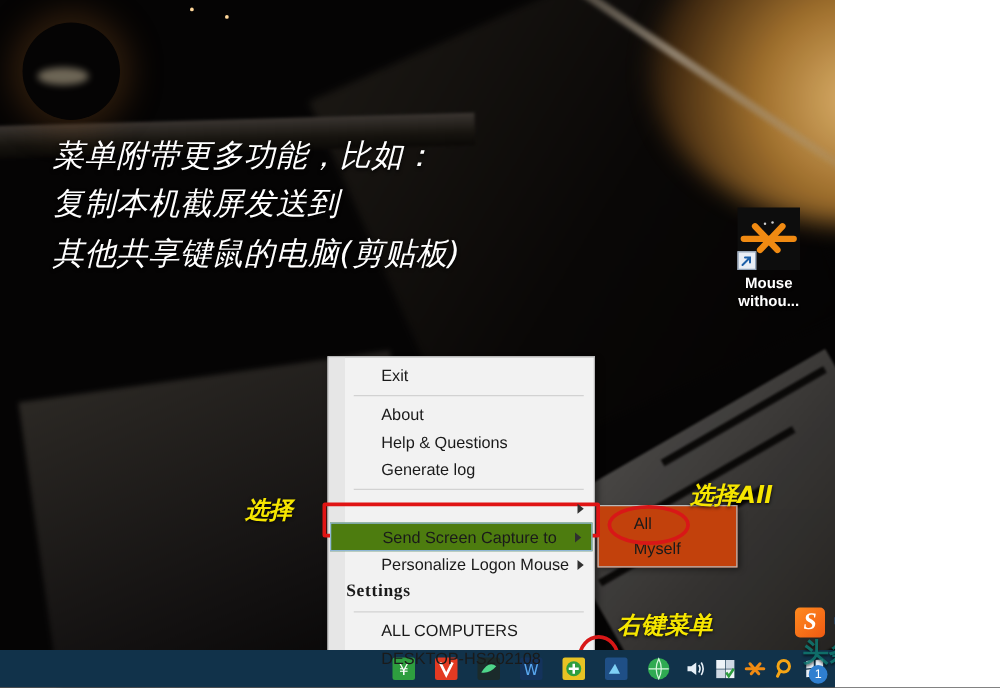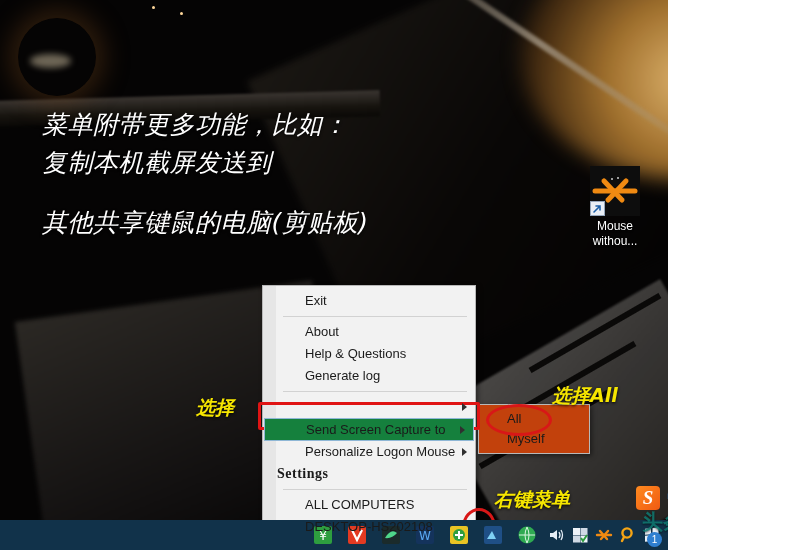--- a/index.html
+++ b/index.html
@@ -128,21 +128,21 @@
     color: #ffffff;
     font-family: "DejaVu Sans", sans-serif;
     font-size: 25px;
     font-style: italic;
     letter-spacing: .5px;
     white-space: nowrap;
     text-shadow: 0 1px 3px rgba(0,0,0,.9);
   }
   .anno-white.l1 { top: 108px; }
   .anno-white.l2 { top: 146px; }
-  .anno-white.l3 { top: 186px; margin-top: 20px; }
+  .anno-white.l3 { top: 186px; }
 
   
   .anno-yellow {
     position: absolute;
     color: #f6e600;
     font-family: "DejaVu Sans", sans-serif;
     font-size: 19px;
     font-style: italic;
     font-weight: bold;
     white-space: nowrap;
@@ -151,20 +151,21 @@
   #anno-select   { left: 196px; top: 395px; }
   #anno-selectall{ left: 552px; top: 383px; }
   #anno-rightmenu{ left: 494px; top: 487px; }
 
   
   .desk-icon {
     position: absolute;
     left: 578px; top: 166px;
     width: 74px;
     text-align: center;
+    font-weight: bold;
   }
   .desk-icon-img {
     position: relative;
     width: 50px; height: 50px;
     margin: 0 auto;
     background: #0d0d0d;
   }
   .desk-icon-img svg { display: block; }
   .desk-shortcut {
     position: absolute;
@@ -215,21 +216,21 @@
     z-index: 2;
   }
   .ctx-item.bold-serif {
     font-family: "Liberation Serif", serif;
     font-weight: bold;
     font-size: 14px;
     letter-spacing: .5px;
     padding-left: 14px;
   }
   .ctx-item.highlight {
-    background: #15803d;
+    background: #4d7c0f;
     border: 1px solid #8fb7d6;
     box-sizing: border-box;
     height: 23px;
     line-height: 21px;
     margin: 0 1px;
     padding-left: 41px;
   }
   .ctx-arrow {
     position: absolute;
     right: 8px; top: 50%;

